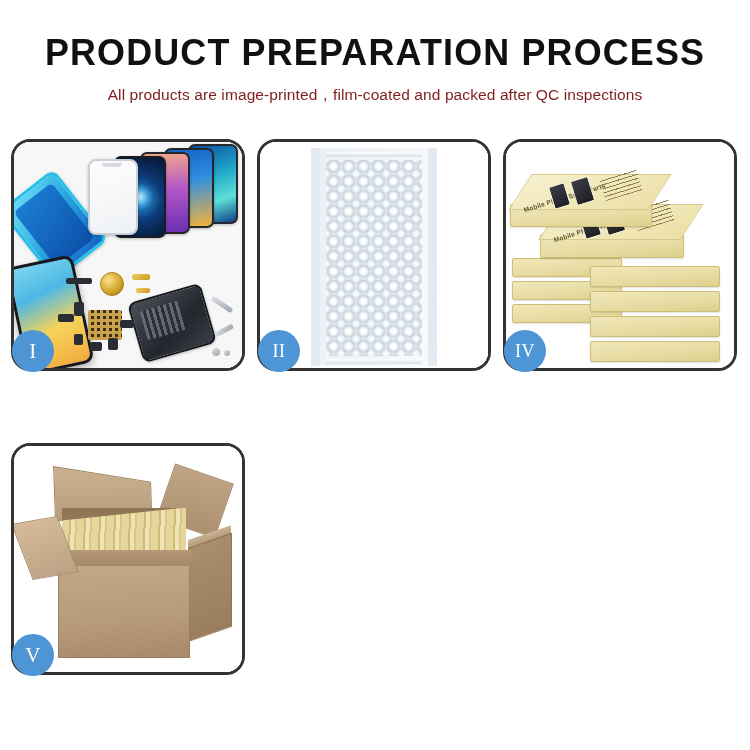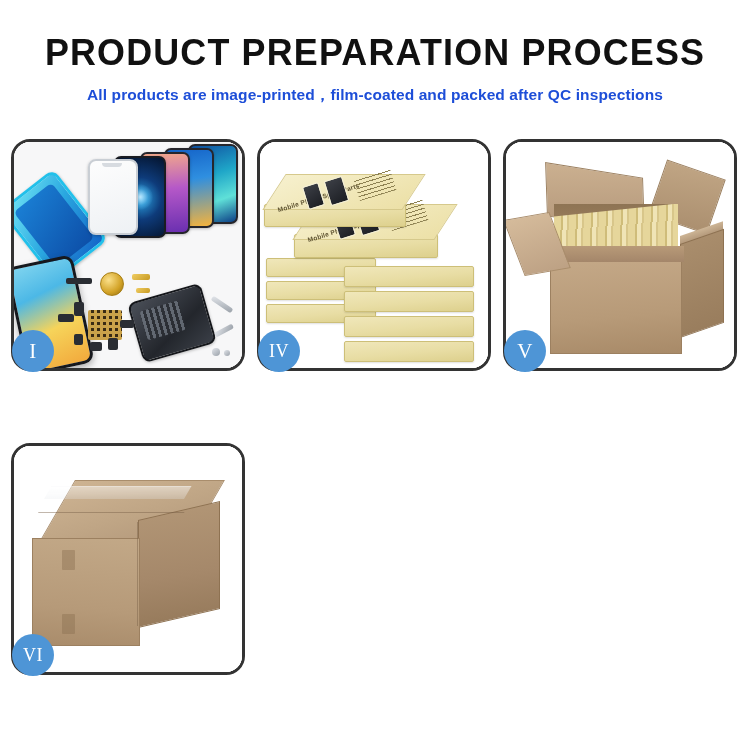--- a/index.html
+++ b/index.html
@@ -34,22 +34,22 @@
     font-weight: 700;
     letter-spacing: 1.2px;
     color: #111111;
     line-height: 1.05;
     margin: 0;
     transform: scaleX(0.97);
   }
   .subtitle {
     font-family: "Liberation Sans", sans-serif;
     font-size: 15.5px;
-    font-weight: 700;
-    color: #1d4ed8;
+    font-weight: 400;
+    color: #7f1d1d;
     margin: 12px 0 0 0;
     letter-spacing: 0.1px;
   }
 
   
   .grid {
     position: absolute;
     left: 11px;
     top: 139px;
     width: 728px;
@@ -428,20 +428,32 @@
           <div class="chip" style="left:106px;top:178px;width:14px;height:8px;"></div>
           <div class="chip silver" style="left:196px;top:160px;width:24px;height:5px;transform:rotate(34deg);"></div>
           <div class="chip silver" style="left:200px;top:186px;width:20px;height:5px;transform:rotate(-28deg);"></div>
           <div class="chip silver" style="left:198px;top:206px;width:8px;height:8px;border-radius:50%;"></div>
           <div class="chip silver" style="left:210px;top:208px;width:6px;height:6px;border-radius:50%;"></div>
         </div>
       </div>
       <div class="badge">I</div>
     </div>
 
+    <div class="panel">
+      <div class="panel-inner">
+        <div class="scene-bubble">
+          <div class="pouch">
+            <div class="bubbles"></div>
+            <div class="pouch-seam" style="top:4px;"></div>
+            <div class="pouch-seam" style="bottom:2px;"></div>
+          </div>
+        </div>
+      </div>
+      <div class="badge wide">II</div>
+    </div>
 
 
     <div class="panel">
       <div class="panel-inner">
         <div class="scene-stack">
 
           <div class="sbox" style="left:6px;top:116px;width:108px;height:17px;"></div>
           <div class="sbox" style="left:6px;top:139px;width:108px;height:17px;"></div>
           <div class="sbox" style="left:6px;top:162px;width:108px;height:17px;"></div>
 
@@ -480,30 +492,15 @@
           <div class="c5-rimL"></div>
           <div class="c5-side"></div>
           <div class="c5-front"></div>
           <div class="c5-flapFront"></div>
           <div class="c5-flapL"></div>
         </div>
       </div>
       <div class="badge">V</div>
     </div>
 
-    <div class="panel">
-      <div class="panel-inner">
-        <div class="scene-sealed">
-          <div class="c6-top"></div>
-          <div class="c6-side"></div>
-          <div class="c6-front"></div>
-          <div class="c6-tape" style="left:30px;top:40px;width:140px;height:12px;transform:skew(-30deg);transform-origin:left bottom;"></div>
-          <div class="c6-seam" style="left:24px;top:66px;width:146px;height:1px;transform:skew(-30deg);transform-origin:left bottom;"></div>
-          <div class="c6-tab" style="left:48px;top:104px;"></div>
-          <div class="c6-tab" style="left:48px;top:168px;"></div>
-          <div class="c6-seam" style="left:123px;top:76px;width:1px;height:104px;"></div>
-        </div>
-      </div>
-      <div class="badge wide">VI</div>
-    </div>
 
   </div>
 </div>
 
 </body></html>

